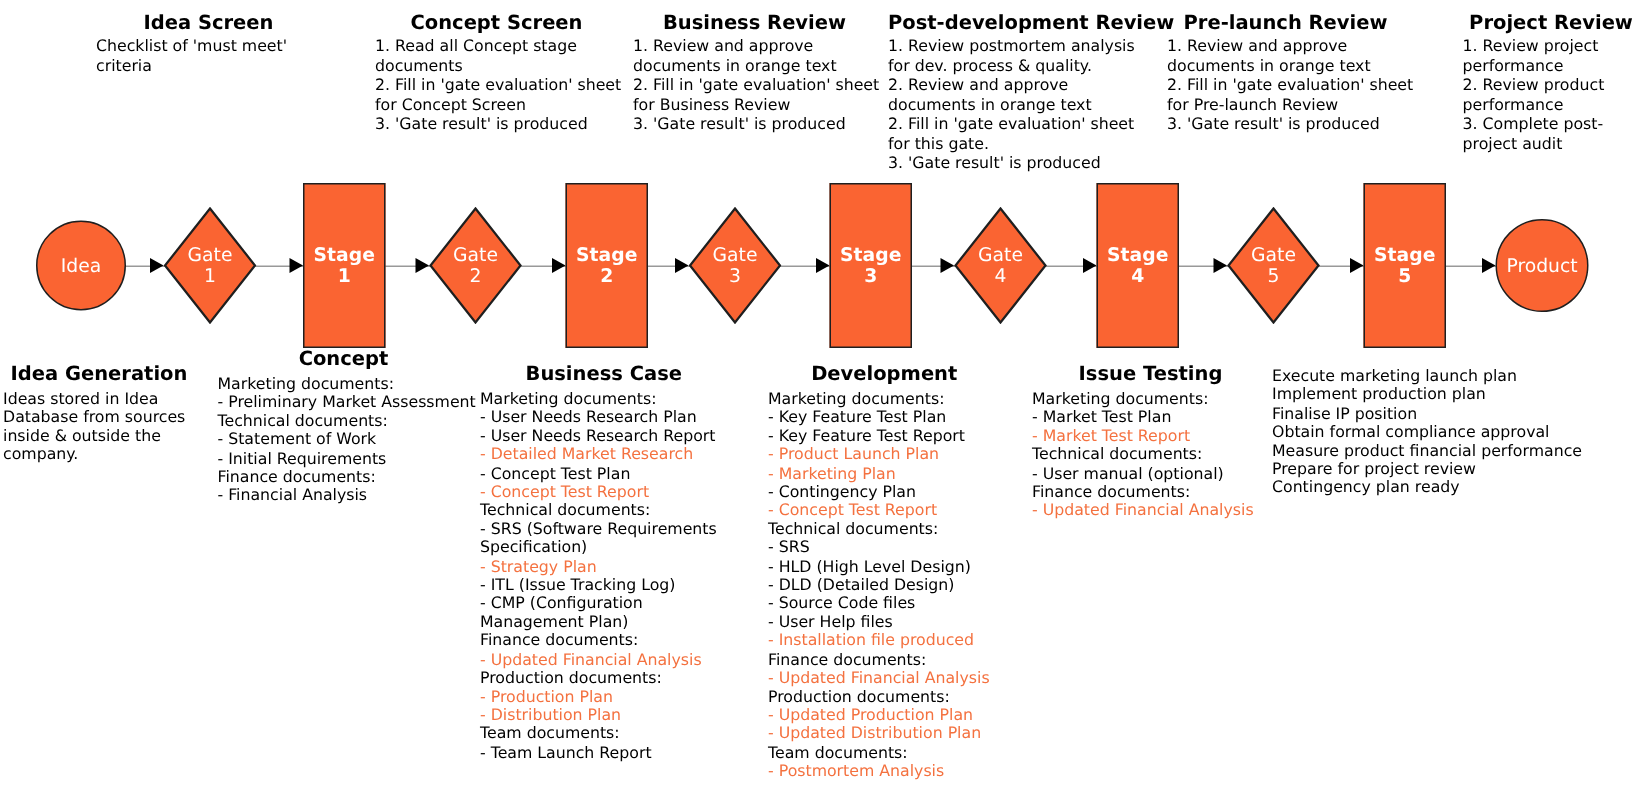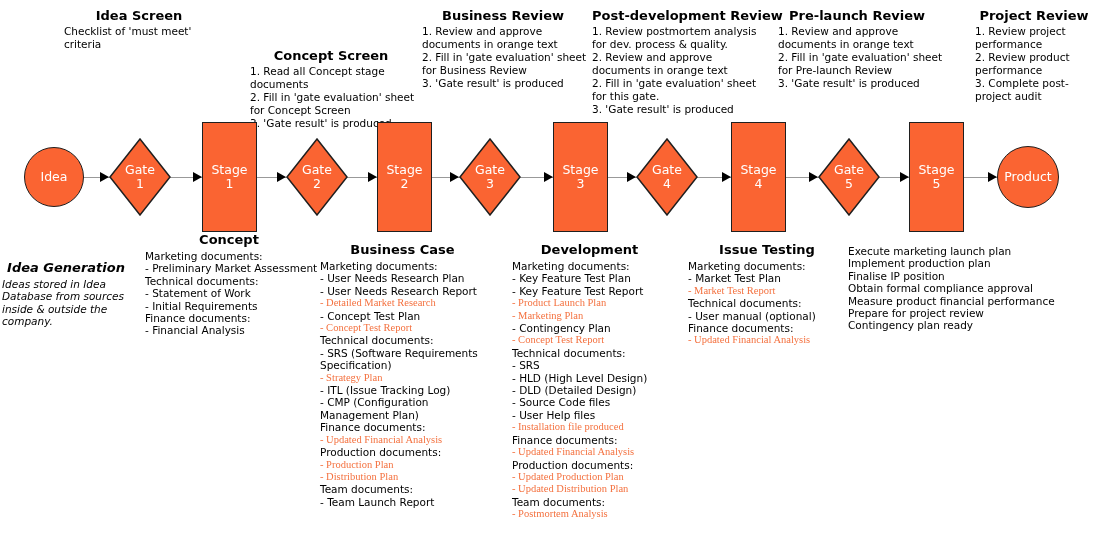--- a/index.html
+++ b/index.html
@@ -9,49 +9,49 @@
   }
   
   .anno { position:absolute; }
   .anno .title { font-size:13px; font-weight:bold; text-align:center; white-space:nowrap; margin-bottom:2px; }
   .anno .lines { font-size:10.5px; line-height:13px; }
   
   .sec { position:absolute; }
   .sec .title { font-size:13px; font-weight:bold; text-align:center; white-space:nowrap; }
   .sec .lines { font-size:10.5px; line-height:12.4px; margin-top:3px; }
   .line { white-space:nowrap; }
-  .hl { color: var(--highlight-text, #F4713F); font-family: Liberation Serif, serif; }
+  .hl { color: var(--highlight-text, #F4713F); }
   
   .flow-line { position:absolute; border-top:1px solid var(--connector,#999999); z-index:0; }
   .arrow { position:absolute; width:0; height:0; z-index:1;
     border-top:5px solid transparent; border-bottom:5px solid transparent;
     border-left:9px solid #000; }
   .node { position:absolute; z-index:2; box-sizing:border-box; }
   .node .lbl { position:absolute; left:0; top:0; right:0; bottom:0;
     display:flex; flex-direction:column; align-items:center; justify-content:center;
     color:#fff; font-size:12.5px; line-height:14px; text-align:center; }
   .node .lbl span { display:block; }
   .circle { background:var(--shape-fill,#FA6432); border:1px solid var(--shape-border,#1f1f1f); border-radius:50%; }
-  .rect   { background:var(--shape-fill,#FA6432); border:1px solid var(--shape-border,#1f1f1f); }
+  .rect   { background:var(--shape-fill,#FA6432); border:1px solid var(--shape-border,#1f1f1f);font-weight:bold; }
   .diamond svg { display:block; }
   .diamond polygon { fill:var(--shape-fill,#FA6432); stroke:var(--shape-border,#1f1f1f); stroke-width:1.5; }
 </style>
 </head>
 <body>
 
 <div class="canvas">
 
   <div class="anno" style="left:64px;top:8px;width:150px;">
     <div class="title">Idea Screen</div>
     <div class="lines">
         <div class="line">Checklist of 'must meet'</div>
         <div class="line">criteria</div>
       </div>
   </div>
-  <div class="anno" style="left:250px;top:8px;width:162px;margin-top:40px;">
+  <div class="anno" style="left:250px;top:8px;width:162px;">
     <div class="title">Concept Screen</div>
     <div class="lines">
         <div class="line">1. Read all Concept stage</div>
         <div class="line">documents</div>
         <div class="line">2. Fill in 'gate evaluation' sheet</div>
         <div class="line">for Concept Screen</div>
         <div class="line">3. 'Gate result' is produced</div>
       </div>
   </div>
   <div class="anno" style="left:422px;top:8px;width:162px;">
@@ -197,21 +197,21 @@
         <span>5</span>
       </div>
   </div>
 
   <div class="node circle" style="left:997px;top:146px;width:62px;height:62px;">
     <div class="lbl">
         <span>Product</span>
       </div>
   </div>
 
-  <div class="sec" style="left:2px;top:260px;width:128px;font-style:italic;">
+  <div class="sec" style="left:2px;top:242px;width:128px;">
     <div class="title">Idea Generation</div>
     <div class="lines">
         <div class="line">Ideas stored in Idea</div>
         <div class="line">Database from sources</div>
         <div class="line">inside &amp; outside the</div>
         <div class="line">company.</div>
       </div>
   </div>
   <div class="sec" style="left:145px;top:232px;width:168px;">
     <div class="title">Concept</div>

